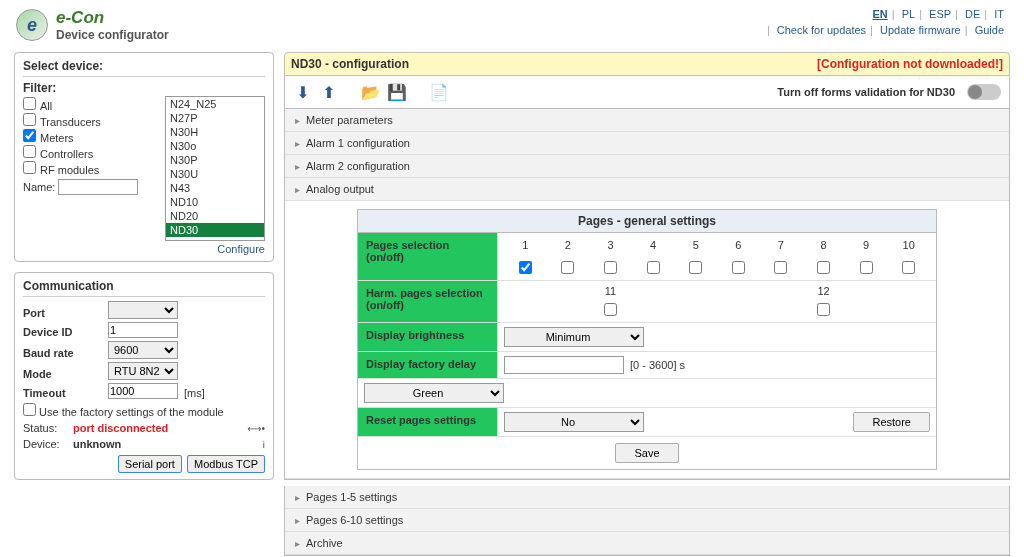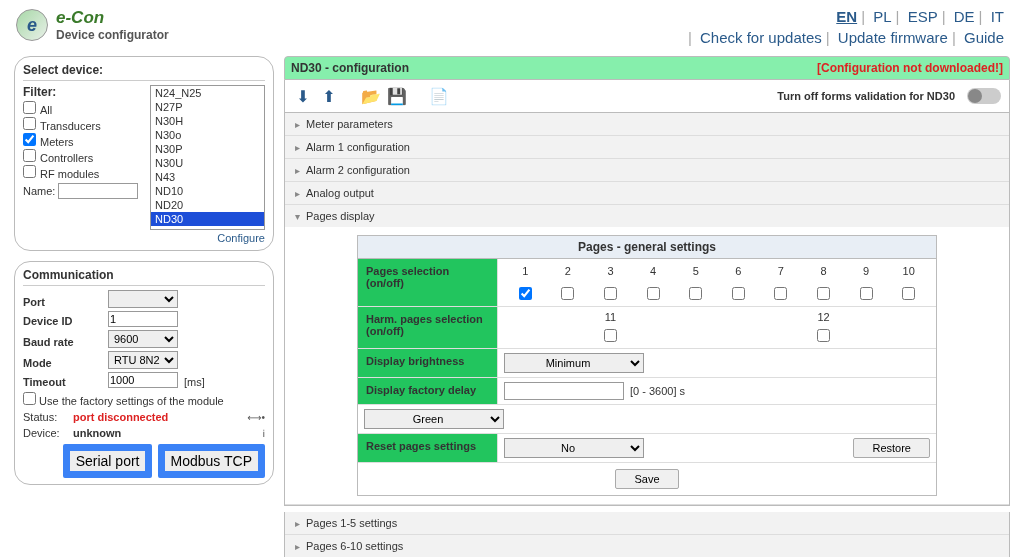--- a/index.html
+++ b/index.html
@@ -3,55 +3,55 @@
   <meta charset="utf-8">
   <style>
     * { margin: 0; padding: 0; box-sizing: border-box; }
     body { font-family: Arial, sans-serif; font-size: 11px; background: #fff; width: 1024px; height: 557px; overflow: hidden; color: #333; }
     .header { display: flex; justify-content: space-between; align-items: flex-start; padding: 8px 16px 4px 16px; }
     .header-left { display: flex; align-items: center; gap: 8px; }
     .logo { width: 32px; height: 32px; background: linear-gradient(135deg, #a8d8a8, #e8f0e8); border-radius: 50%; display: flex; align-items: center; justify-content: center; font-style: italic; font-weight: bold; color: #2a5a8a; font-size: 18px; border: 1px solid #999; }
     .title-block { display: flex; flex-direction: column; }
     .app-title { font-style: italic; color: #3a7a2a; font-size: 17px; font-weight: bold; }
     .app-subtitle { color: #555; font-size: 12px; font-weight: bold; }
-    .header-right { text-align: right; font-size: 15px; }
+    .header-right { text-align: right; font-size: 11px; }
     .lang-row a, .links-row a { color: #2a5a8a; text-decoration: none; padding: 0 4px; }
     .lang-row a.active { font-weight: bold; text-decoration: underline; }
     .lang-row span, .links-row span { color: #aaa; }
     .links-row { margin-top: 4px; color: #aaa; }
     .main { display: flex; gap: 10px; padding: 6px 14px; }
     .sidebar { width: 260px; }
-    .panel { border: 1px solid #bbb; border-radius: 16px; margin-bottom: 10px; padding: 6px 8px; background: #fff; }
+    .panel { border: 1px solid #bbb; border-radius: 4px; margin-bottom: 10px; padding: 6px 8px; background: #fff; }
     .panel-title { font-weight: bold; font-size: 12px; border-bottom: 1px solid #ccc; padding-bottom: 3px; margin-bottom: 4px; color: #333; }
     .select-device-body { display: flex; gap: 6px; }
     .filter-col { flex: 1; }
     .filter-label { font-weight: bold; font-size: 12px; margin-bottom: 2px; }
     .filter-col label { display: block; font-size: 11px; margin: 1px 0; }
     .filter-col input[type=checkbox] { margin-right: 4px; }
     .name-row { margin-top: 3px; }
     .name-row input { width: 80px; border: 1px solid #999; font-size: 11px; padding: 1px; }
-    .device-list { width: 115px; height: 145px; border: 1px solid #999; overflow-y: auto; background: #fff; font-size: 11px; }
+    .device-list { width: 100px; height: 145px; border: 1px solid #999; overflow-y: auto; background: #fff; font-size: 11px; margin-top: 15px; }
     .device-list div { padding: 1px 4px; cursor: default; }
-    .device-list div.selected { background: #1d4ed8; color: #fff; }
+    .device-list div.selected { background: #15803d; color: #fff; }
     .configure-link { text-align: right; margin-top: 2px; }
     .configure-link a { color: #2a5a8a; text-decoration: none; }
     .comm-row { display: flex; align-items: flex-end; margin: 3px 0; }
     .comm-row label { width: 85px; font-weight: bold; font-size: 11px; }
     .comm-row select, .comm-row input[type=text] { width: 70px; border: 1px solid #999; font-size: 11px; padding: 1px; }
     .comm-unit { margin-left: 6px; color: #333; }
     .chk-row { margin: 4px 0; }
     .status-row { display: flex; align-items: center; margin: 3px 0; }
     .status-row span.label { width: 50px; }
     .status-disconnected { color: #d22; font-weight: bold; }
     .device-val { font-weight: bold; }
     .usb-icon { margin-left: auto; font-size: 10px; color: #555; }
     .tab-buttons { text-align: right; margin-top: 4px; }
-    .tab-buttons button { font-size: 14px; border: 7px solid #3b82f6; background: #eee; padding: 2px 6px; margin-left: 2px; cursor: pointer; border-radius: 2px; }
+    .tab-buttons button { font-size: 11px; border: 1px solid #3b82f6; background: #eee; padding: 2px 6px; margin-left: 2px; cursor: pointer; border-radius: 2px; }
     .content { flex: 1; }
-    .content-header { display: flex; justify-content: space-between; align-items: center; padding: 4px 6px; border: 1px solid #bbb; border-radius: 4px 4px 0 0; background: #86efac; }
+    .content-header { display: flex; justify-content: space-between; align-items: center; padding: 4px 6px; border: 1px solid #bbb; border-radius: 4px 4px 0 0; background: #fef9c3; }
     .content-title { font-weight: bold; color: #333; font-size: 12px; }
     .content-warning { color: #d22; font-weight: bold; font-size: 12px; }
     .toolbar { display: flex; justify-content: space-between; align-items: center; padding: 6px 8px; border: 1px solid #bbb; border-top: none; }
     .toolbar-left { display: flex; gap: 6px; align-items: center; }
     .tb-icon { width: 20px; height: 20px; display: flex; align-items: center; justify-content: center; font-size: 16px; cursor: pointer; }
     .toolbar-right { display: flex; align-items: center; gap: 12px; font-size: 11px; font-weight: bold; }
     .toggle { width: 34px; height: 16px; background: #ccc; border-radius: 8px; position: relative; }
     .toggle::after { content: ''; width: 14px; height: 14px; background: #888; border-radius: 50%; position: absolute; top: 1px; left: 1px; }
     .accordion { border: 1px solid #bbb; border-top: none; }
     .acc-item { border-bottom: 1px solid #ddd; }
@@ -209,21 +209,20 @@
       <div class="acc-item">
           <div class="acc-header">Alarm 1 configuration</div>
         </div>
       <div class="acc-item">
           <div class="acc-header">Alarm 2 configuration</div>
         </div>
       <div class="acc-item">
           <div class="acc-header">Analog output</div>
         </div>
       <div class="acc-item">
-        <div class="acc-header open">Pages display</div>
         <div class="acc-body">
           <div class="pages-table">
             <div class="section-title">Pages - general settings</div>
             <div class="pg-row">
               <div class="pg-label">Pages selection (on/off)</div>
               <div class="pg-content sub-content">
                 <div class="pg-num-row">
                   <div>1</div>
                     <div>2</div>
                     <div>3</div>

